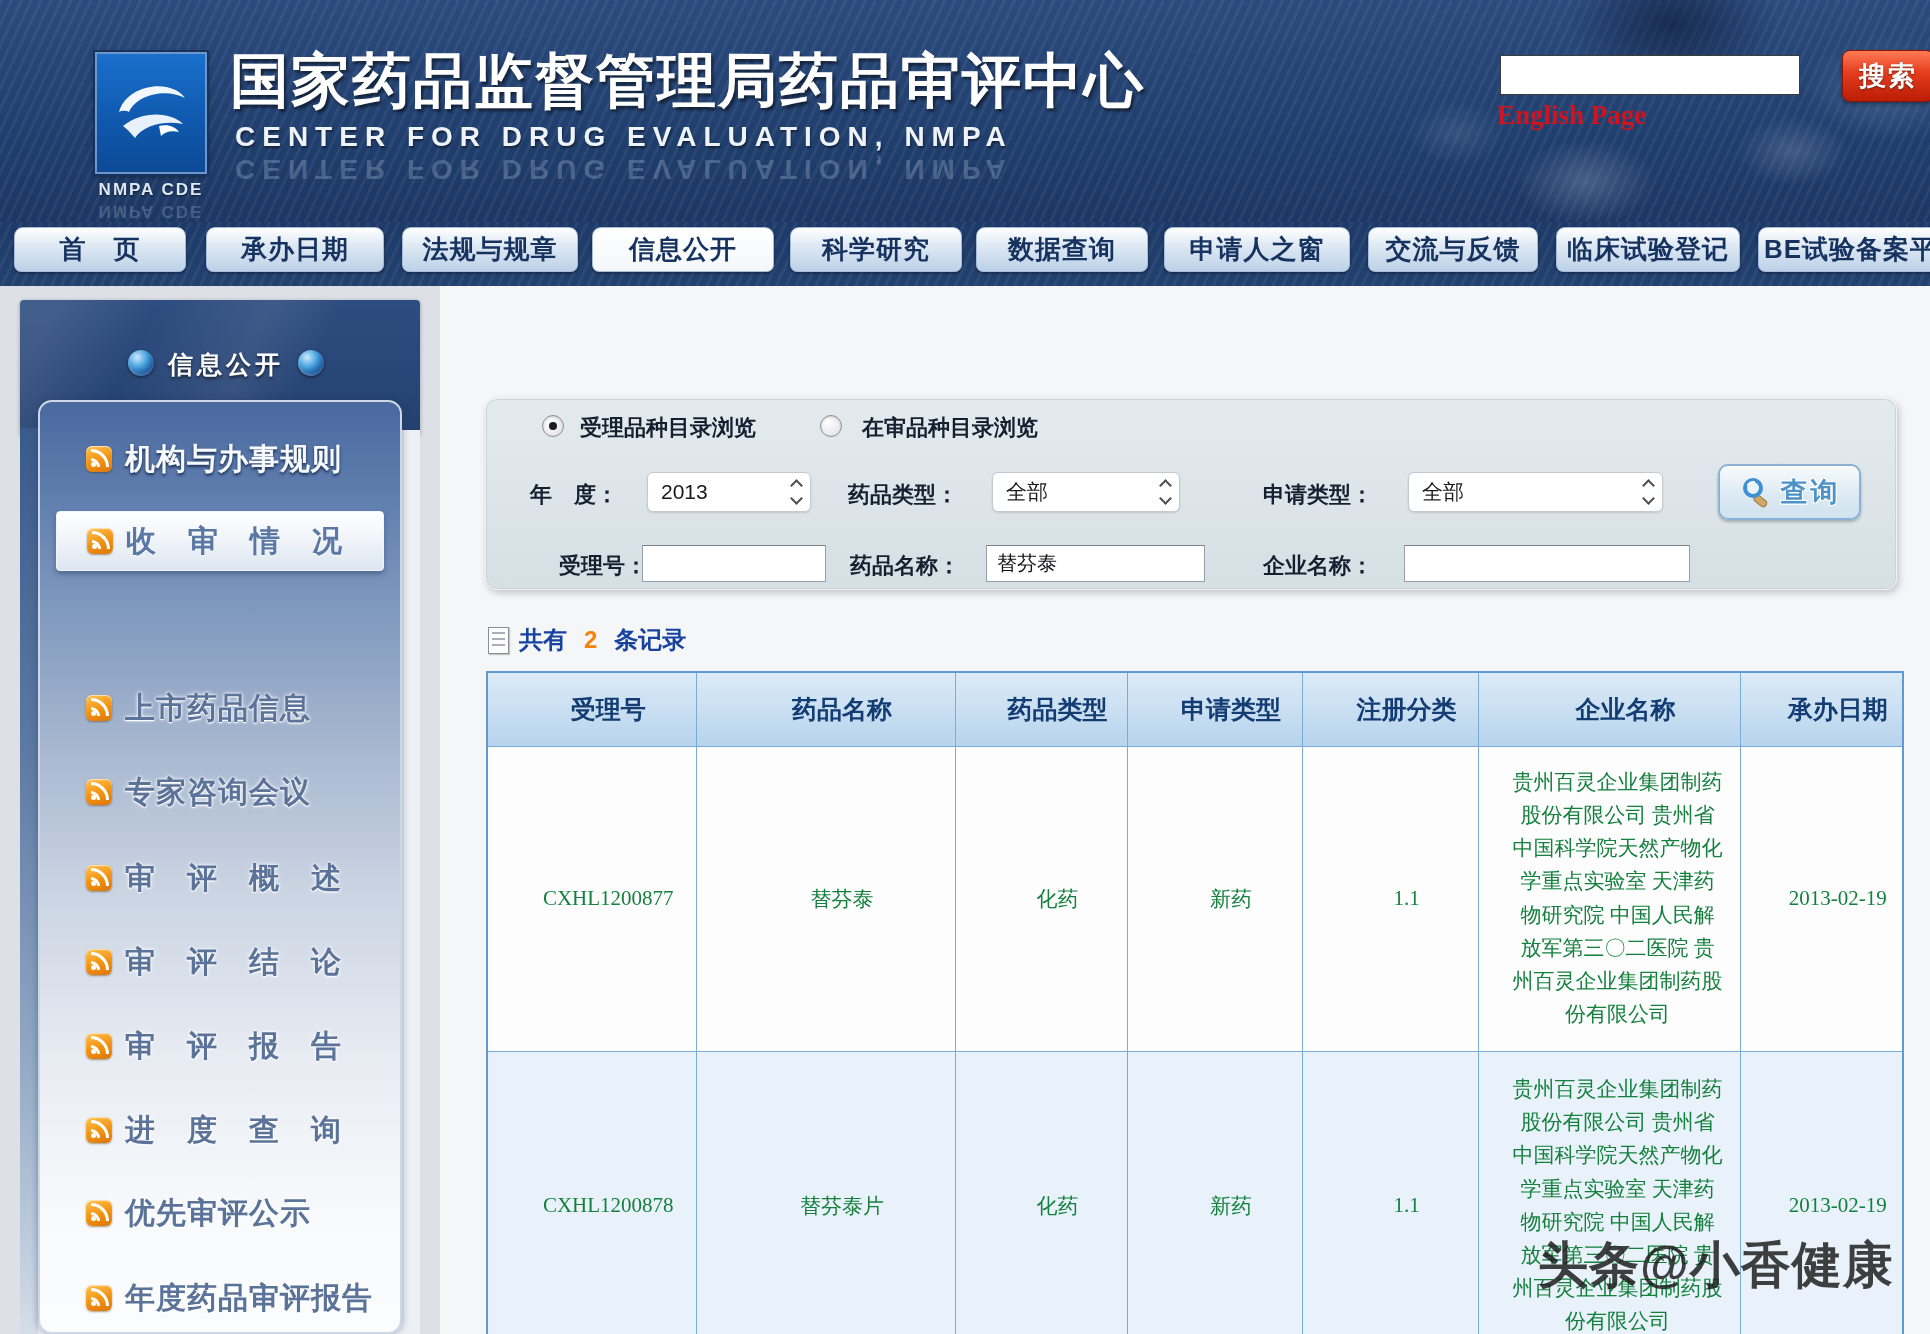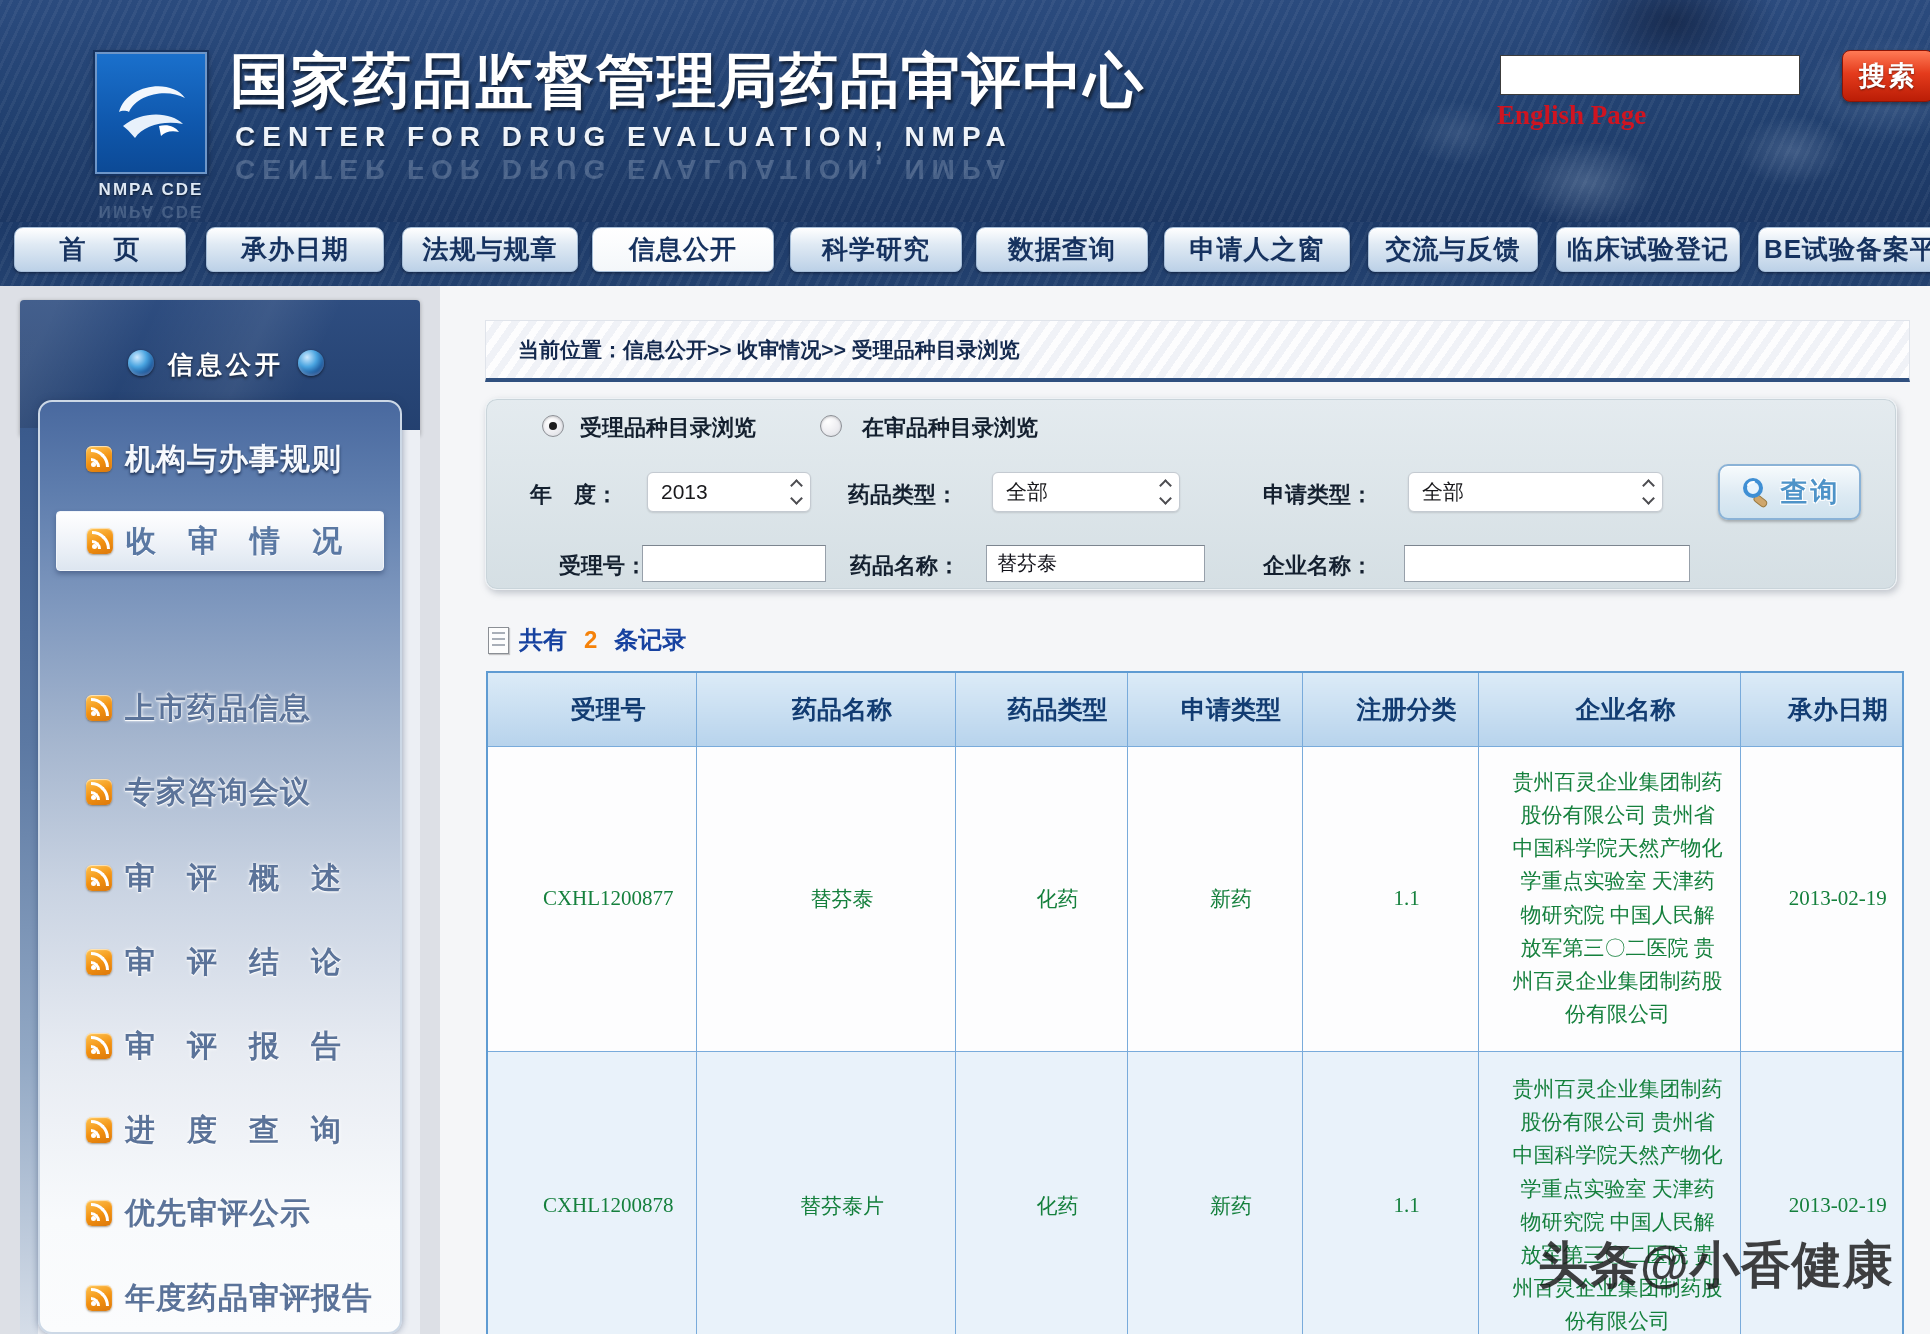--- a/index.html
+++ b/index.html
@@ -267,23 +267,20 @@
       </div>
       <div class="side-item si-10 lower">
         <span class="rss-icon">
             <i></i>
           </span>
         <span class="si-label">年度药品审评报告</span>
       </div>
     </div>
   </div>
 
-  <div class="breadcrumb">
-    <span>当前位置：信息公开&gt;&gt; 收审情况&gt;&gt; 受理品种目录浏览</span>
-  </div>
 
   <div class="panel">
     <span class="radio checked" style="left:56px; top:16px;"></span>
     <span class="flabel" style="left:94px; top:14px;">受理品种目录浏览</span>
     <span class="radio" style="left:334px; top:16px;"></span>
     <span class="flabel" style="left:376px; top:14px;">在审品种目录浏览</span>
 
     <span class="flabel" style="left:44px; top:81px;">年　度：</span>
     <div class="sel" style="left:161px; top:73px; width:164px;">
       <span>2013</span>

